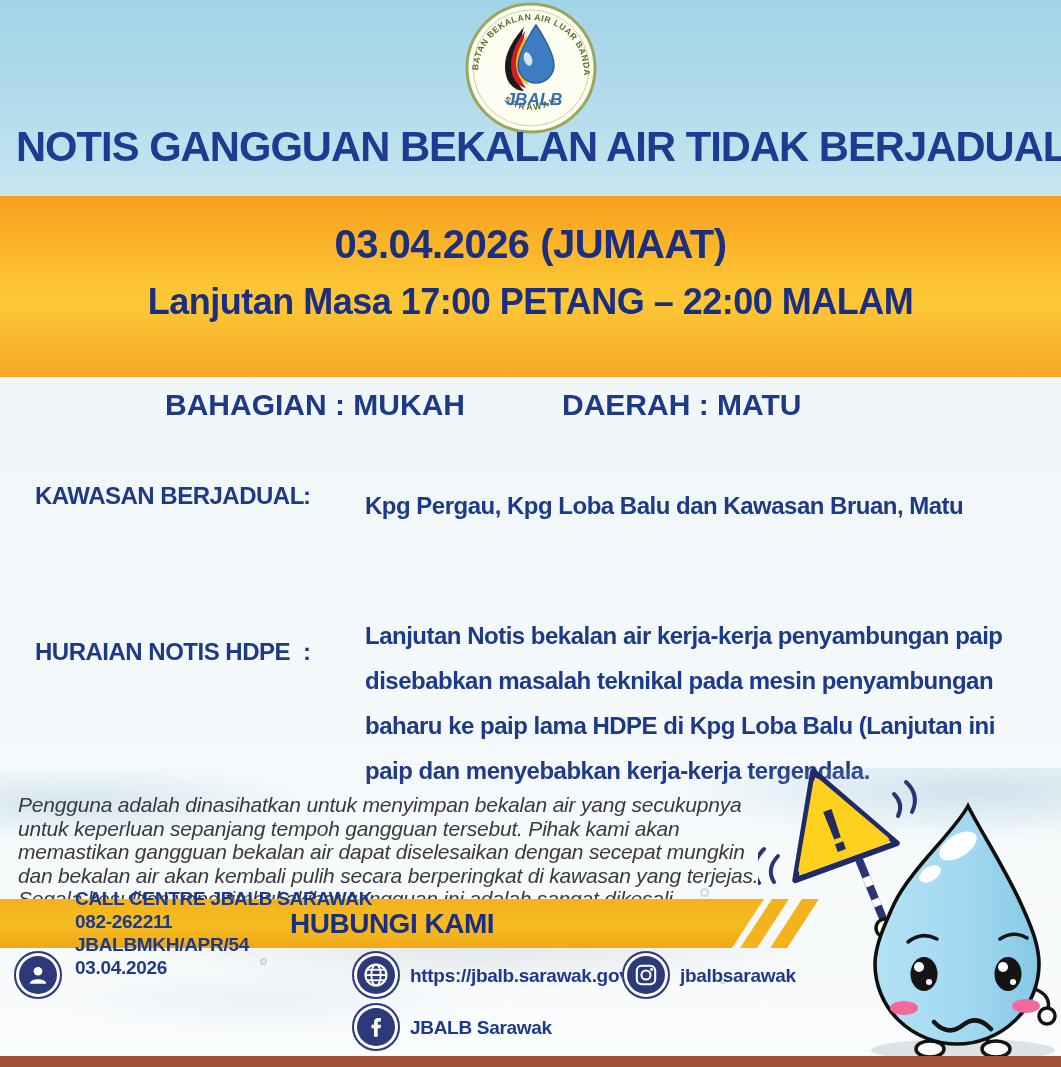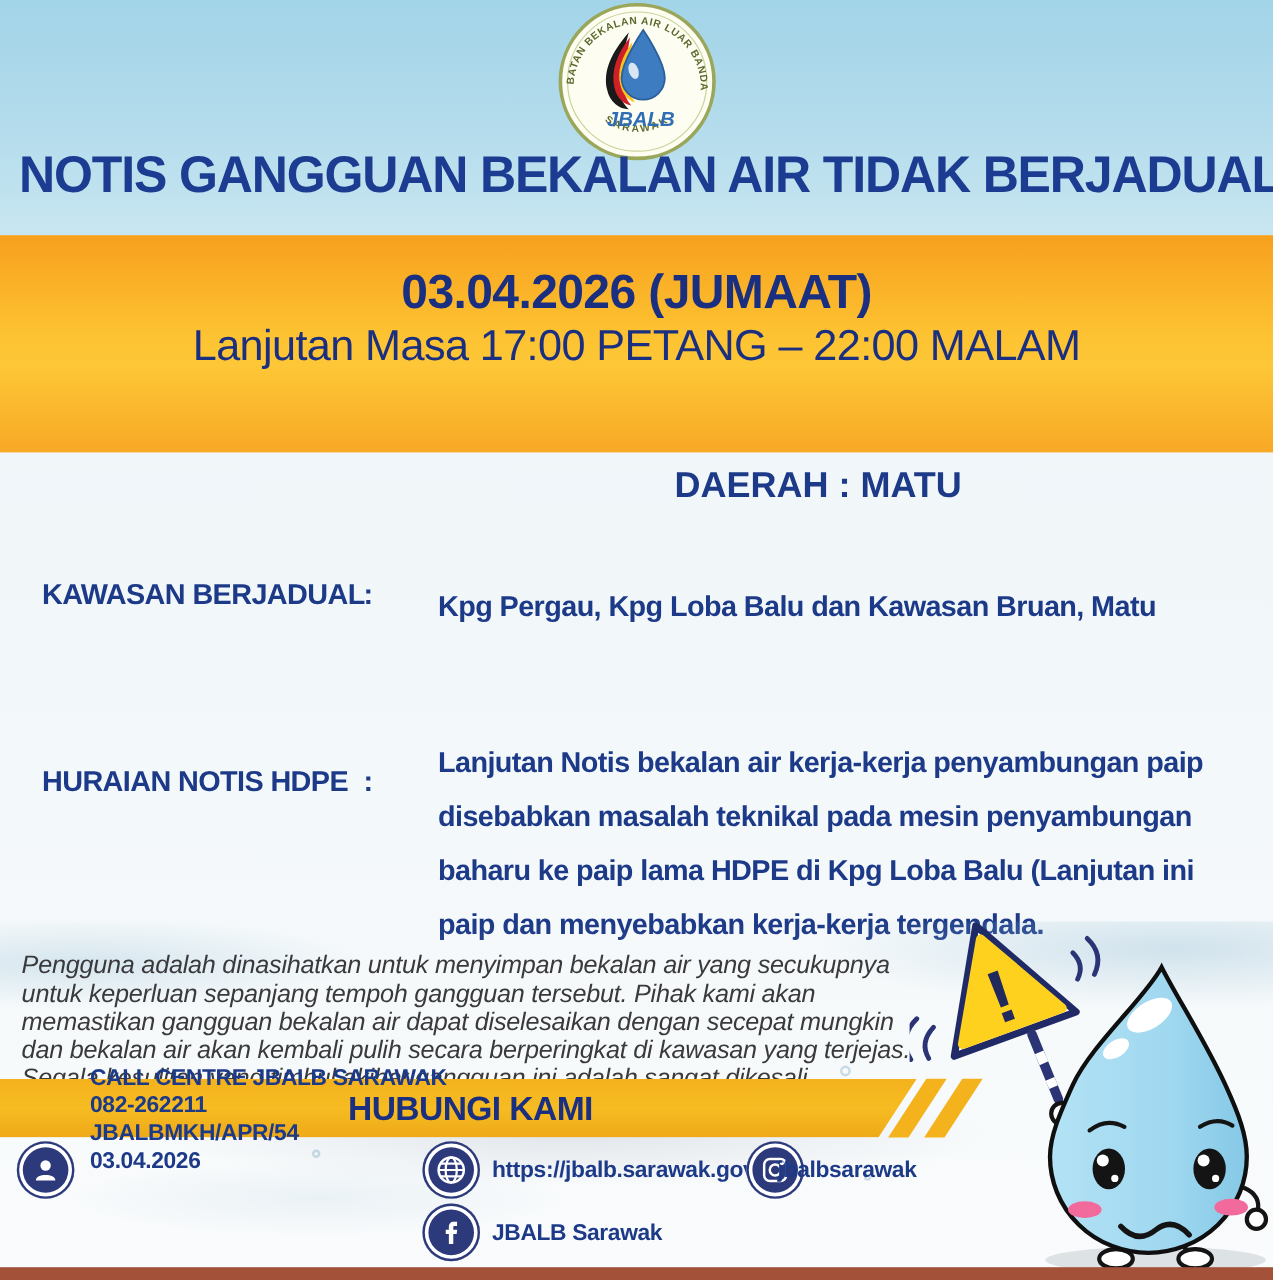--- a/index.html
+++ b/index.html
@@ -22,21 +22,21 @@
     transform:scaleX(0.97); white-space:nowrap;
   }
 
   
   .date-banner {
     position:absolute; left:0; top:196px; width:1061px; height:181px;
     background:linear-gradient(180deg,#f7a01e 0%,#fdc231 45%,#fdc737 60%,#f8a825 100%);
     text-align:center; color:#1b2f80;
   }
   .date-line { margin-top:26px; font-size:40px; font-weight:bold; letter-spacing:-0.5px; }
-  .time-line { font-size:36px; font-weight:normal; letter-spacing:-0.5px; }
+  .time-line { margin-top:14px; font-size:36px; font-weight:bold; letter-spacing:-0.5px; }
 
   
   .navy { color:#1d3a88; font-weight:bold; }
   .region-bahagian { position:absolute; left:165px; top:388px; font-size:30px; }
   .region-daerah   { position:absolute; left:562px; top:388px; font-size:30px; }
 
   .kawasan-label { position:absolute; left:35px;  top:482px; font-size:24px; letter-spacing:-0.5px; }
   .kawasan-colon { position:absolute; left:303px; top:482px; font-size:24px; }
   .kawasan-value { position:absolute; left:365px; top:492px; font-size:24px; letter-spacing:-0.5px; }
 
@@ -121,20 +121,21 @@
       </svg>
     </div>
     <div class="title">NOTIS GANGGUAN BEKALAN AIR TIDAK BERJADUAL</div>
   </div>
 
   <div class="date-banner">
     <div class="date-line">03.04.2026 (JUMAAT)</div>
     <div class="time-line">Lanjutan Masa 17:00 PETANG – 22:00 MALAM</div>
   </div>
 
+  <div class="region-bahagian navy">BAHAGIAN : MUKAH</div>
   <div class="region-daerah navy">DAERAH : MATU</div>
 
   <div class="kawasan-label navy">KAWASAN BERJADUAL</div>
   <div class="kawasan-colon navy">:</div>
   <div class="kawasan-value navy">Kpg Pergau, Kpg Loba Balu dan Kawasan Bruan, Matu</div>
 
   <div class="huraian-label navy">HURAIAN NOTIS HDPE</div>
   <div class="huraian-colon navy">:</div>
   <div class="huraian-lines navy">
     <div>Lanjutan Notis bekalan air kerja-kerja penyambungan paip</div>
@@ -183,21 +184,21 @@
   </div>
   <div class="ci-text" style="left:410px; top:965px;">https://jbalb.sarawak.gov.my/</div>
 
   <div class="ci-icon" style="left:622px; top:951px;">
     <svg viewBox="0 0 24 24" width="26" height="26">
       <rect x="3.5" y="3.5" width="17" height="17" rx="4.5" fill="none" stroke="#ffffff" stroke-width="1.9"></rect>
       <circle cx="12" cy="12" r="4.2" fill="none" stroke="#ffffff" stroke-width="1.9"></circle>
       <circle cx="17.2" cy="6.8" r="1.5" fill="#ffffff"></circle>
     </svg>
   </div>
-  <div class="ci-text" style="left:648px; top:965px;text-align:center;">jbalbsarawak</div>
+  <div class="ci-text" style="left:680px; top:965px;text-align:center;">jbalbsarawak</div>
 
   <div class="ci-icon" style="left:352px; top:1003px;">
     <svg viewBox="0 0 24 24" width="26" height="26">
       <path d="M14.5,7 L16.5,7 L16.5,3.8 L14,3.8 C11.6,3.8 10.2,5.4 10.2,7.8 L10.2,10 L7.8,10 L7.8,13.2 L10.2,13.2 L10.2,21 L13.6,21 L13.6,13.2 L16.2,13.2 L16.6,10 L13.6,10 L13.6,8 C13.6,7.3 13.9,7 14.5,7 Z" fill="#ffffff"></path>
     </svg>
   </div>
   <div class="ci-text" style="left:410px; top:1017px;">JBALB Sarawak</div>
 
   <div class="mascot">
     <svg viewBox="0 0 303 316" width="303" height="316">

